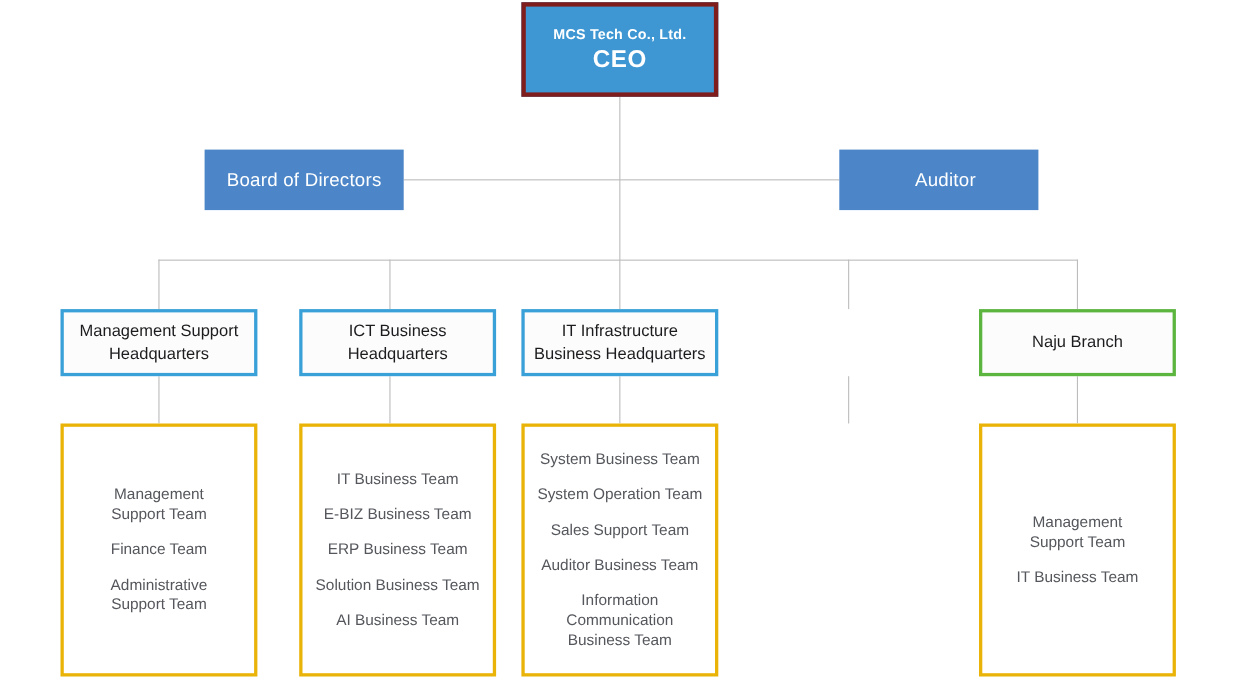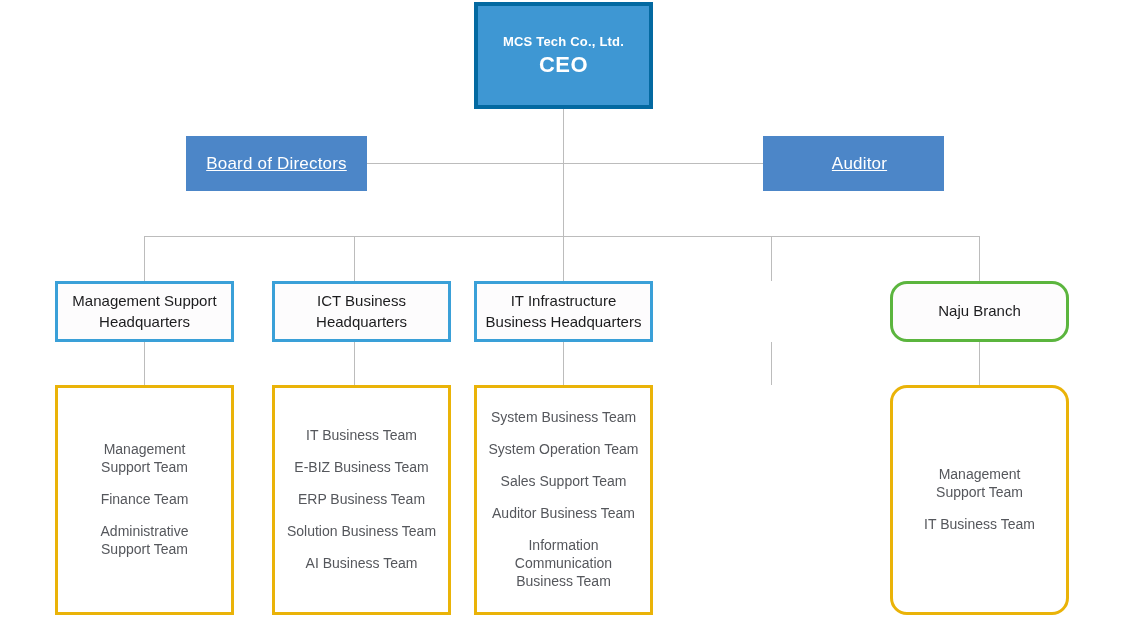--- a/index.html
+++ b/index.html
@@ -22,24 +22,24 @@
     position: absolute;
     background: #bcbcbc;
   }
   .hline { height: 1px; }
   .vline { width: 1px; }
 
   
   .ceo-box {
     position: absolute;
     left: 474px; top: 2px;
-    width: 179px; height: 107px;
+    width: 179px; height: 86px;
     box-sizing: border-box;
     background: #3e97d3;
-    border: 4px solid #0369a1;
+    border: 4px solid #7f1d1d;
     display: flex;
     flex-direction: column;
     align-items: center;
     justify-content: center;
     gap: 3px;
     text-align: center;
   }
   .ceo-company {
     color: #ffffff;
     font-size: 13px;
@@ -60,21 +60,20 @@
     width: 181px; height: 55px;
     box-sizing: border-box;
     background: #4c86c8;
     display: flex;
     align-items: center;
     justify-content: center;
     color: #ffffff;
     font-size: 17px;
     font-weight: 400;
     letter-spacing: 0.2px;
-    text-decoration: underline;
   }
   .board-box   { left: 186px; }
   .auditor-box { left: 763px; padding-left: 12px; }
 
   
   .dept-box {
     position: absolute;
     top: 281px;
     width: 179px; height: 61px;
     box-sizing: border-box;
@@ -113,21 +112,21 @@
     font-weight: 400;
     line-height: 1.28;
     white-space: pre-line;
   }
 
   
   .col-0 { left: 55px;  }
   .col-1 { left: 272px; }
   .col-2 { left: 474px; }
   .col-3 { left: 682px; }
-  .col-4 { left: 890px; border-radius: 17px; }
+  .col-4 { left: 890px; }
 </style>
 </head>
 <body>
 
 <div class="canvas">
 
   <div class="vline" style="left:563px; top:88px;  height:193px;"></div>
   <div class="hline" style="left:367px; top:163px; width:396px;"></div>
   <div class="hline" style="left:144px; top:236px; width:836px;"></div>
 

